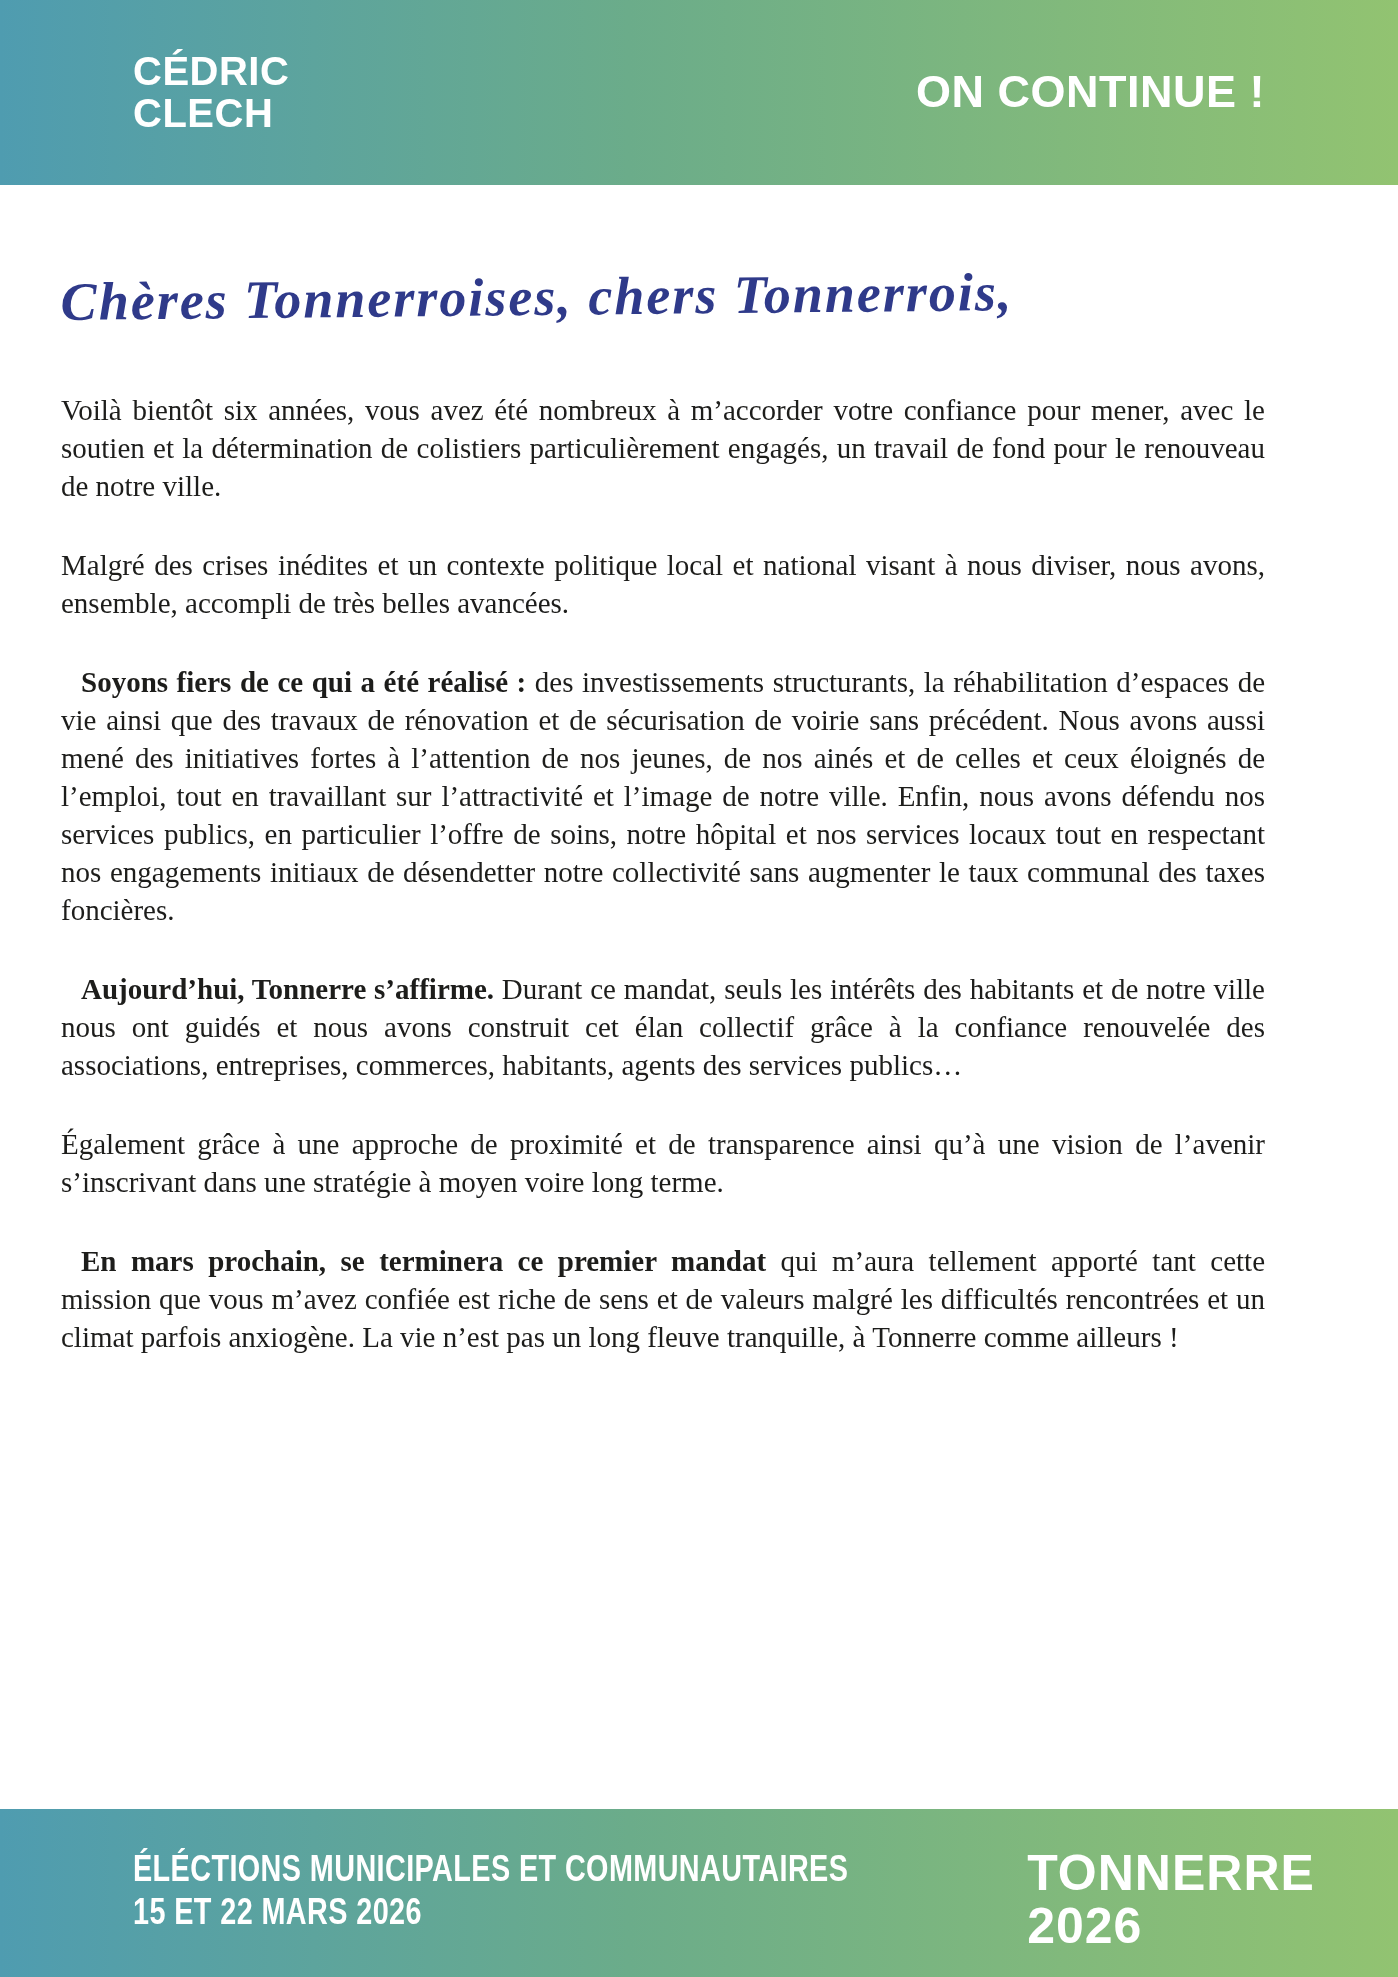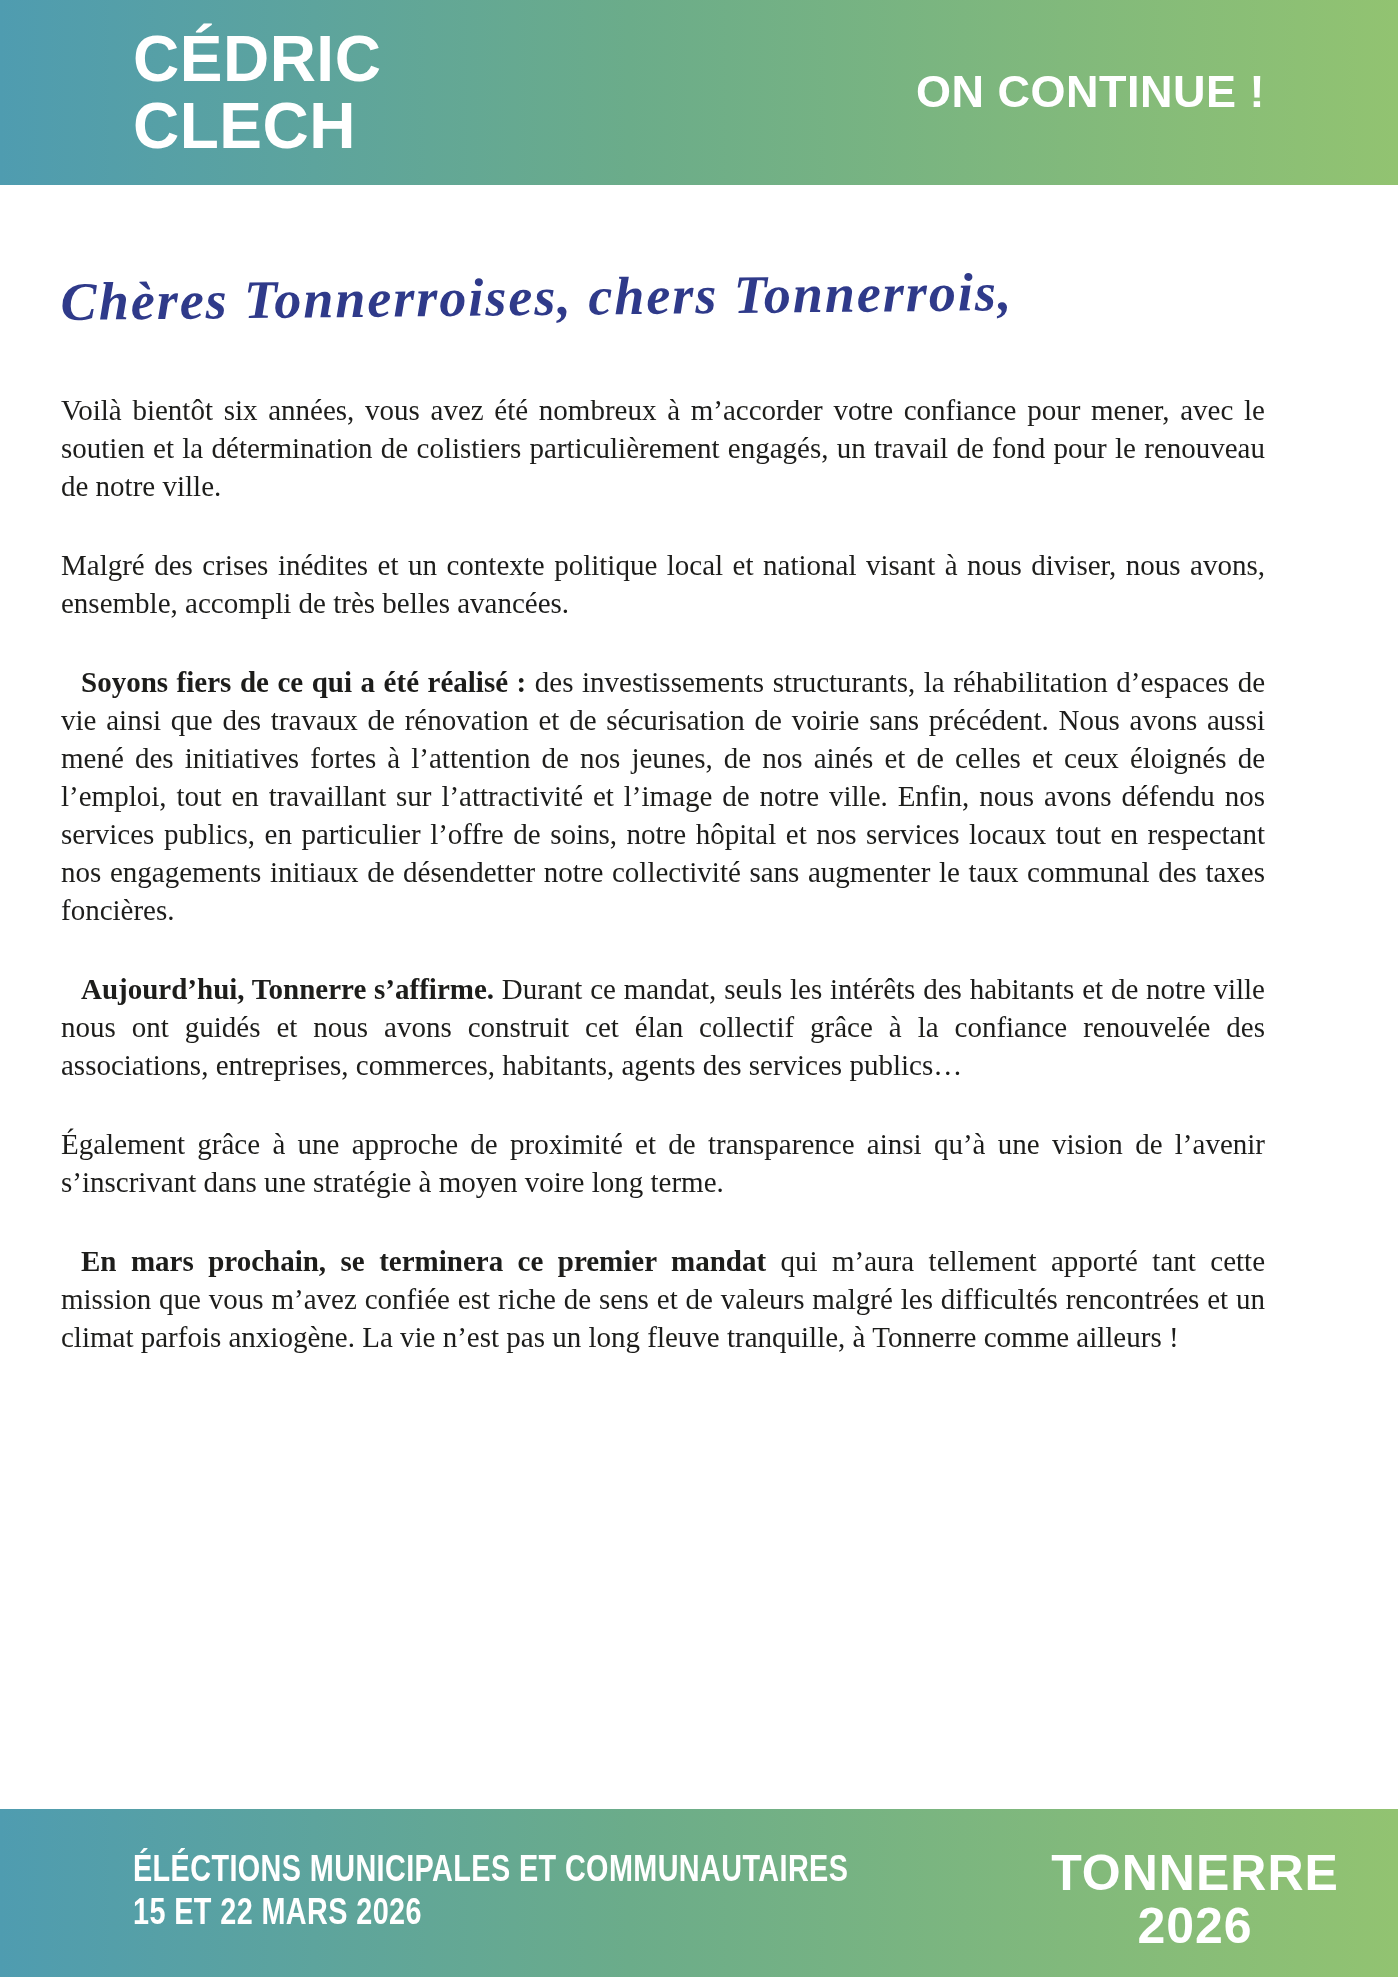--- a/index.html
+++ b/index.html
@@ -21,21 +21,21 @@
     flex-shrink: 0;
     display: flex;
     align-items: center;
     justify-content: space-between;
     padding: 0 133px;
     font-family: "Liberation Sans", sans-serif;
   }
   .banner-top { height: 185px; }
   .banner-bottom { height: 168px; align-items: flex-start; padding-top: 38px; }
   .candidate-name {
-    font-size: 64px;
+    font-size: 40px;
     font-weight: 800;
     line-height: 1.04;
     letter-spacing: 0.5px;
   }
   .slogan {
     font-size: 45px;
     font-weight: 800;
     line-height: 1.12;
     text-align: right;
     letter-spacing: 0.5px;
@@ -46,23 +46,22 @@
     line-height: 1.2;
     letter-spacing: 0.5px;
     transform: scaleX(0.8);
     transform-origin: left top;
     white-space: nowrap;
   }
   .campaign-brand {
     font-size: 50px;
     font-weight: 800;
     line-height: 1.06;
-    text-align: center;
+    text-align: left;
     letter-spacing: 1px;
-    margin-left: 24px;
   }
   
   .letter {
     flex: 1;
     padding: 58px 133px 0 61px;
     color: #1d1d1b;
   }
   .handwriting {
     font-family: cursive;
     font-style: italic;

